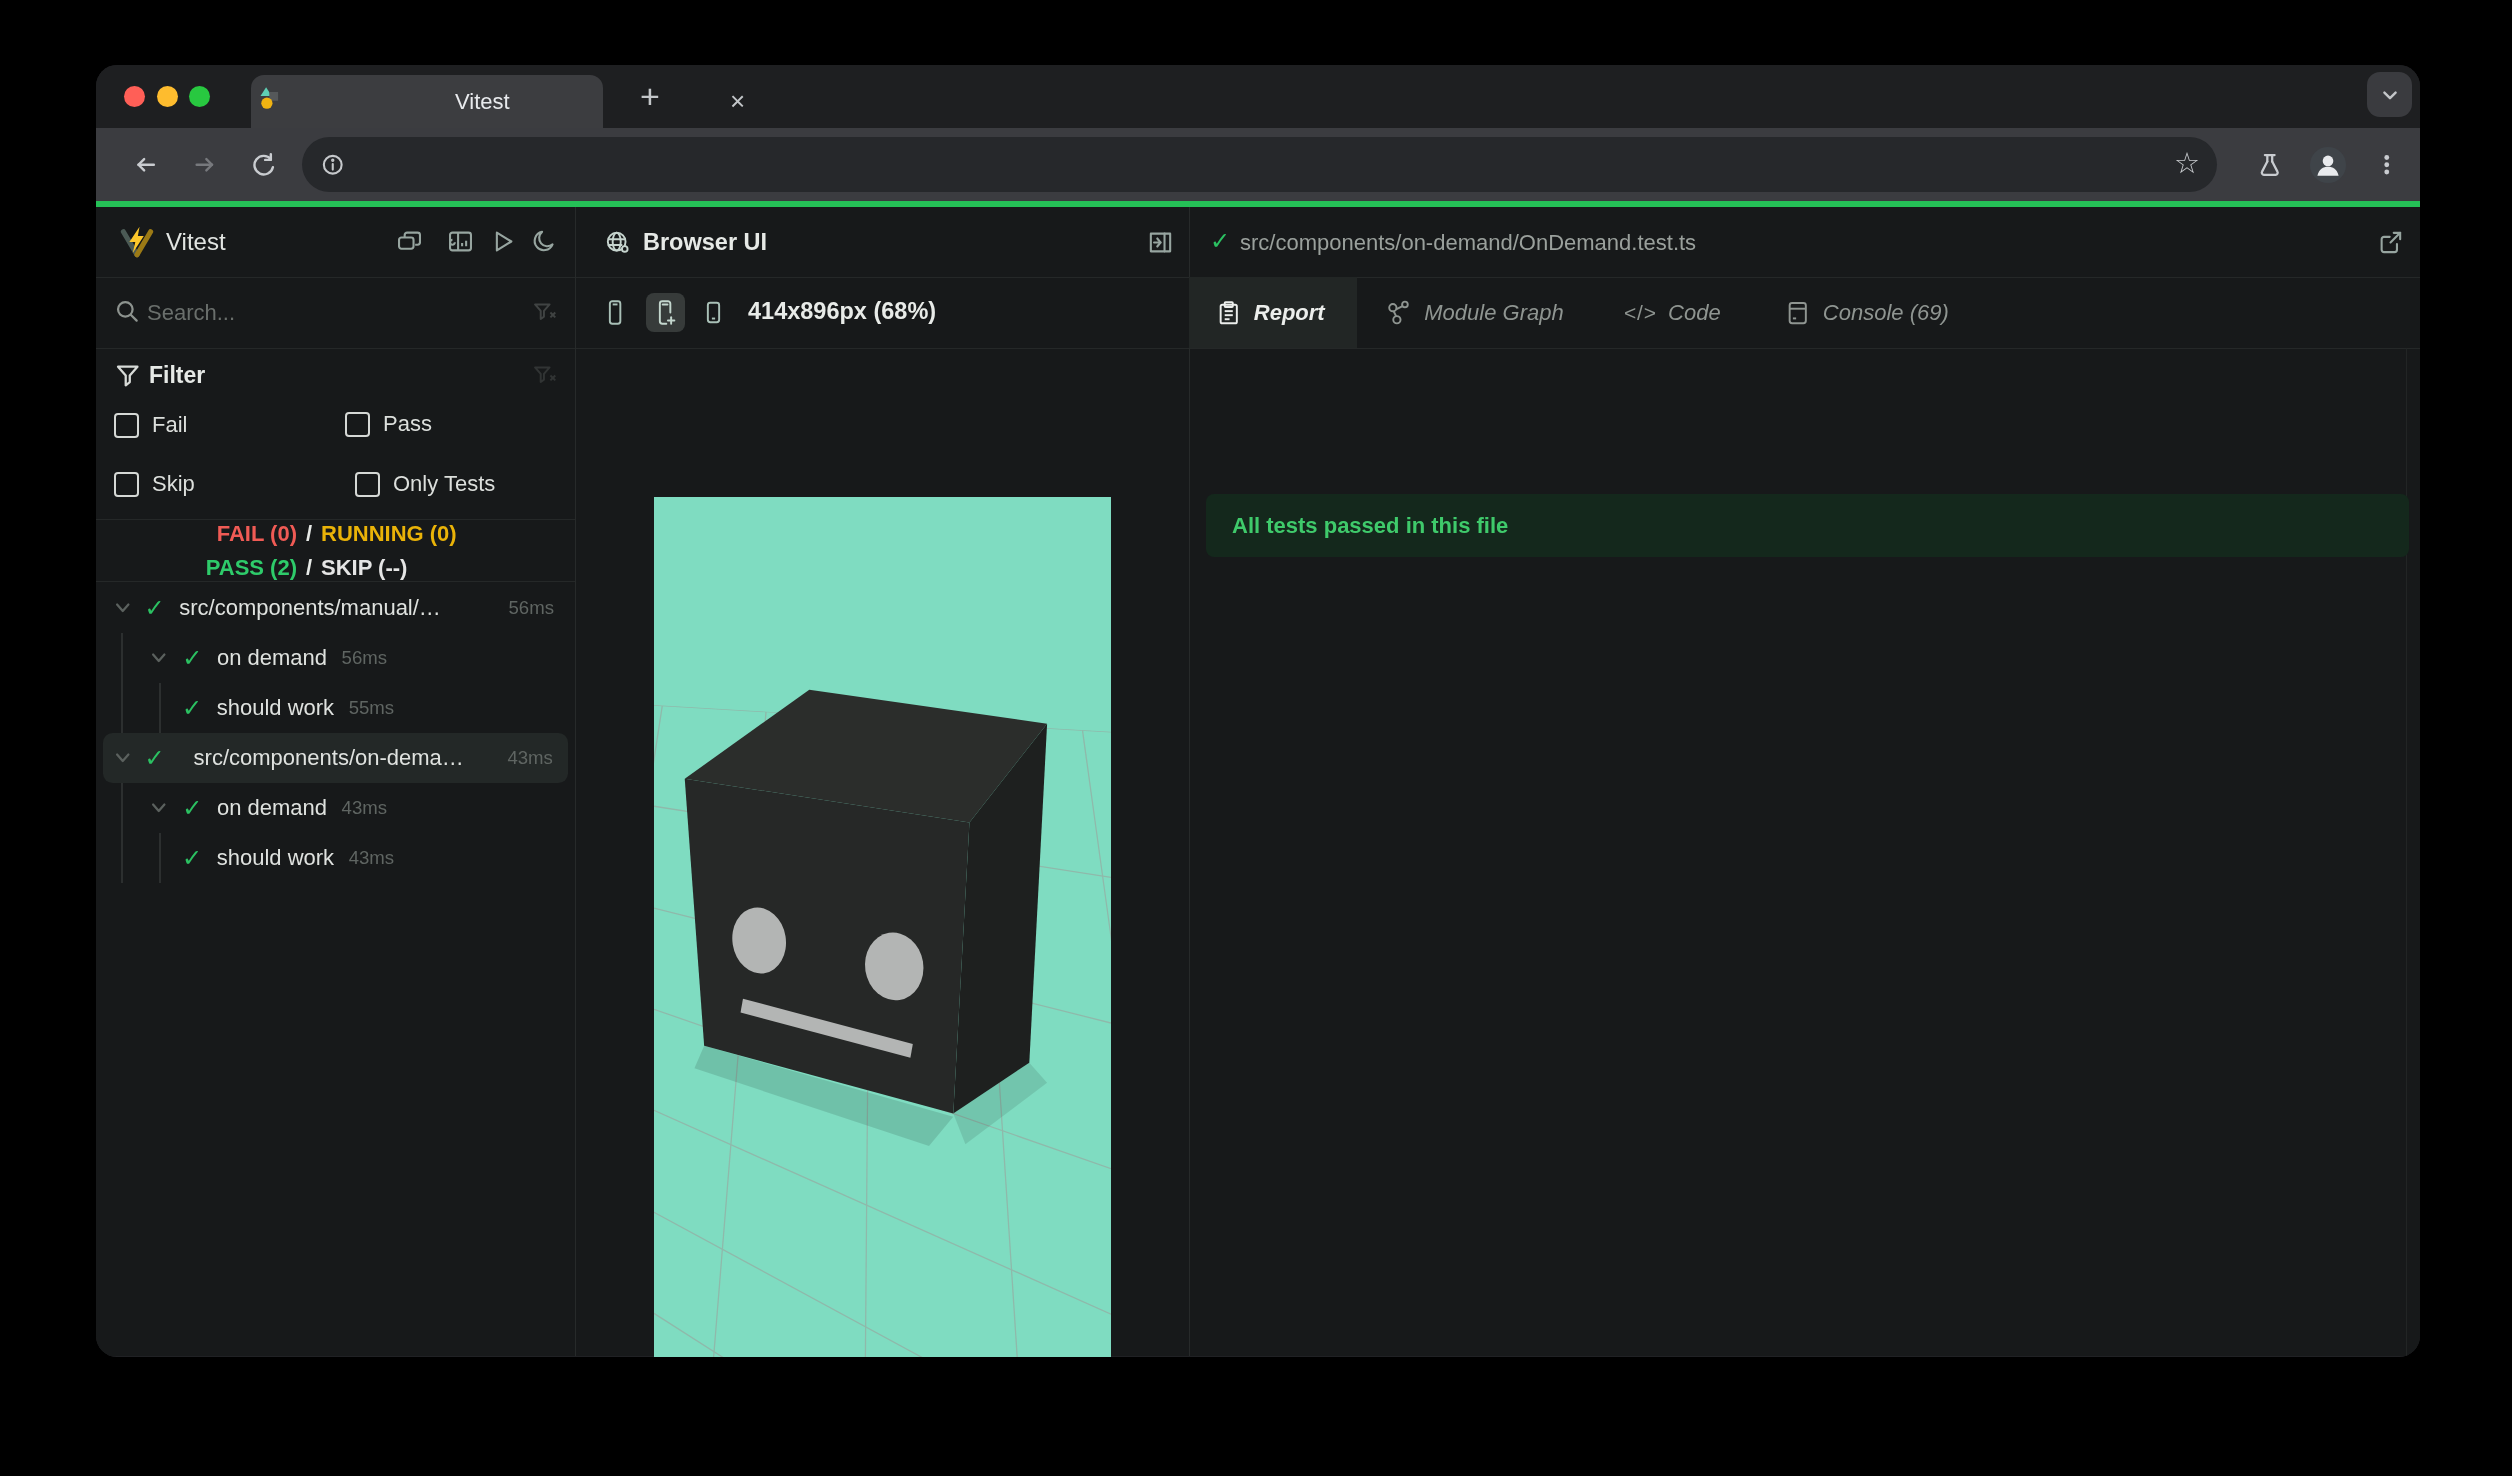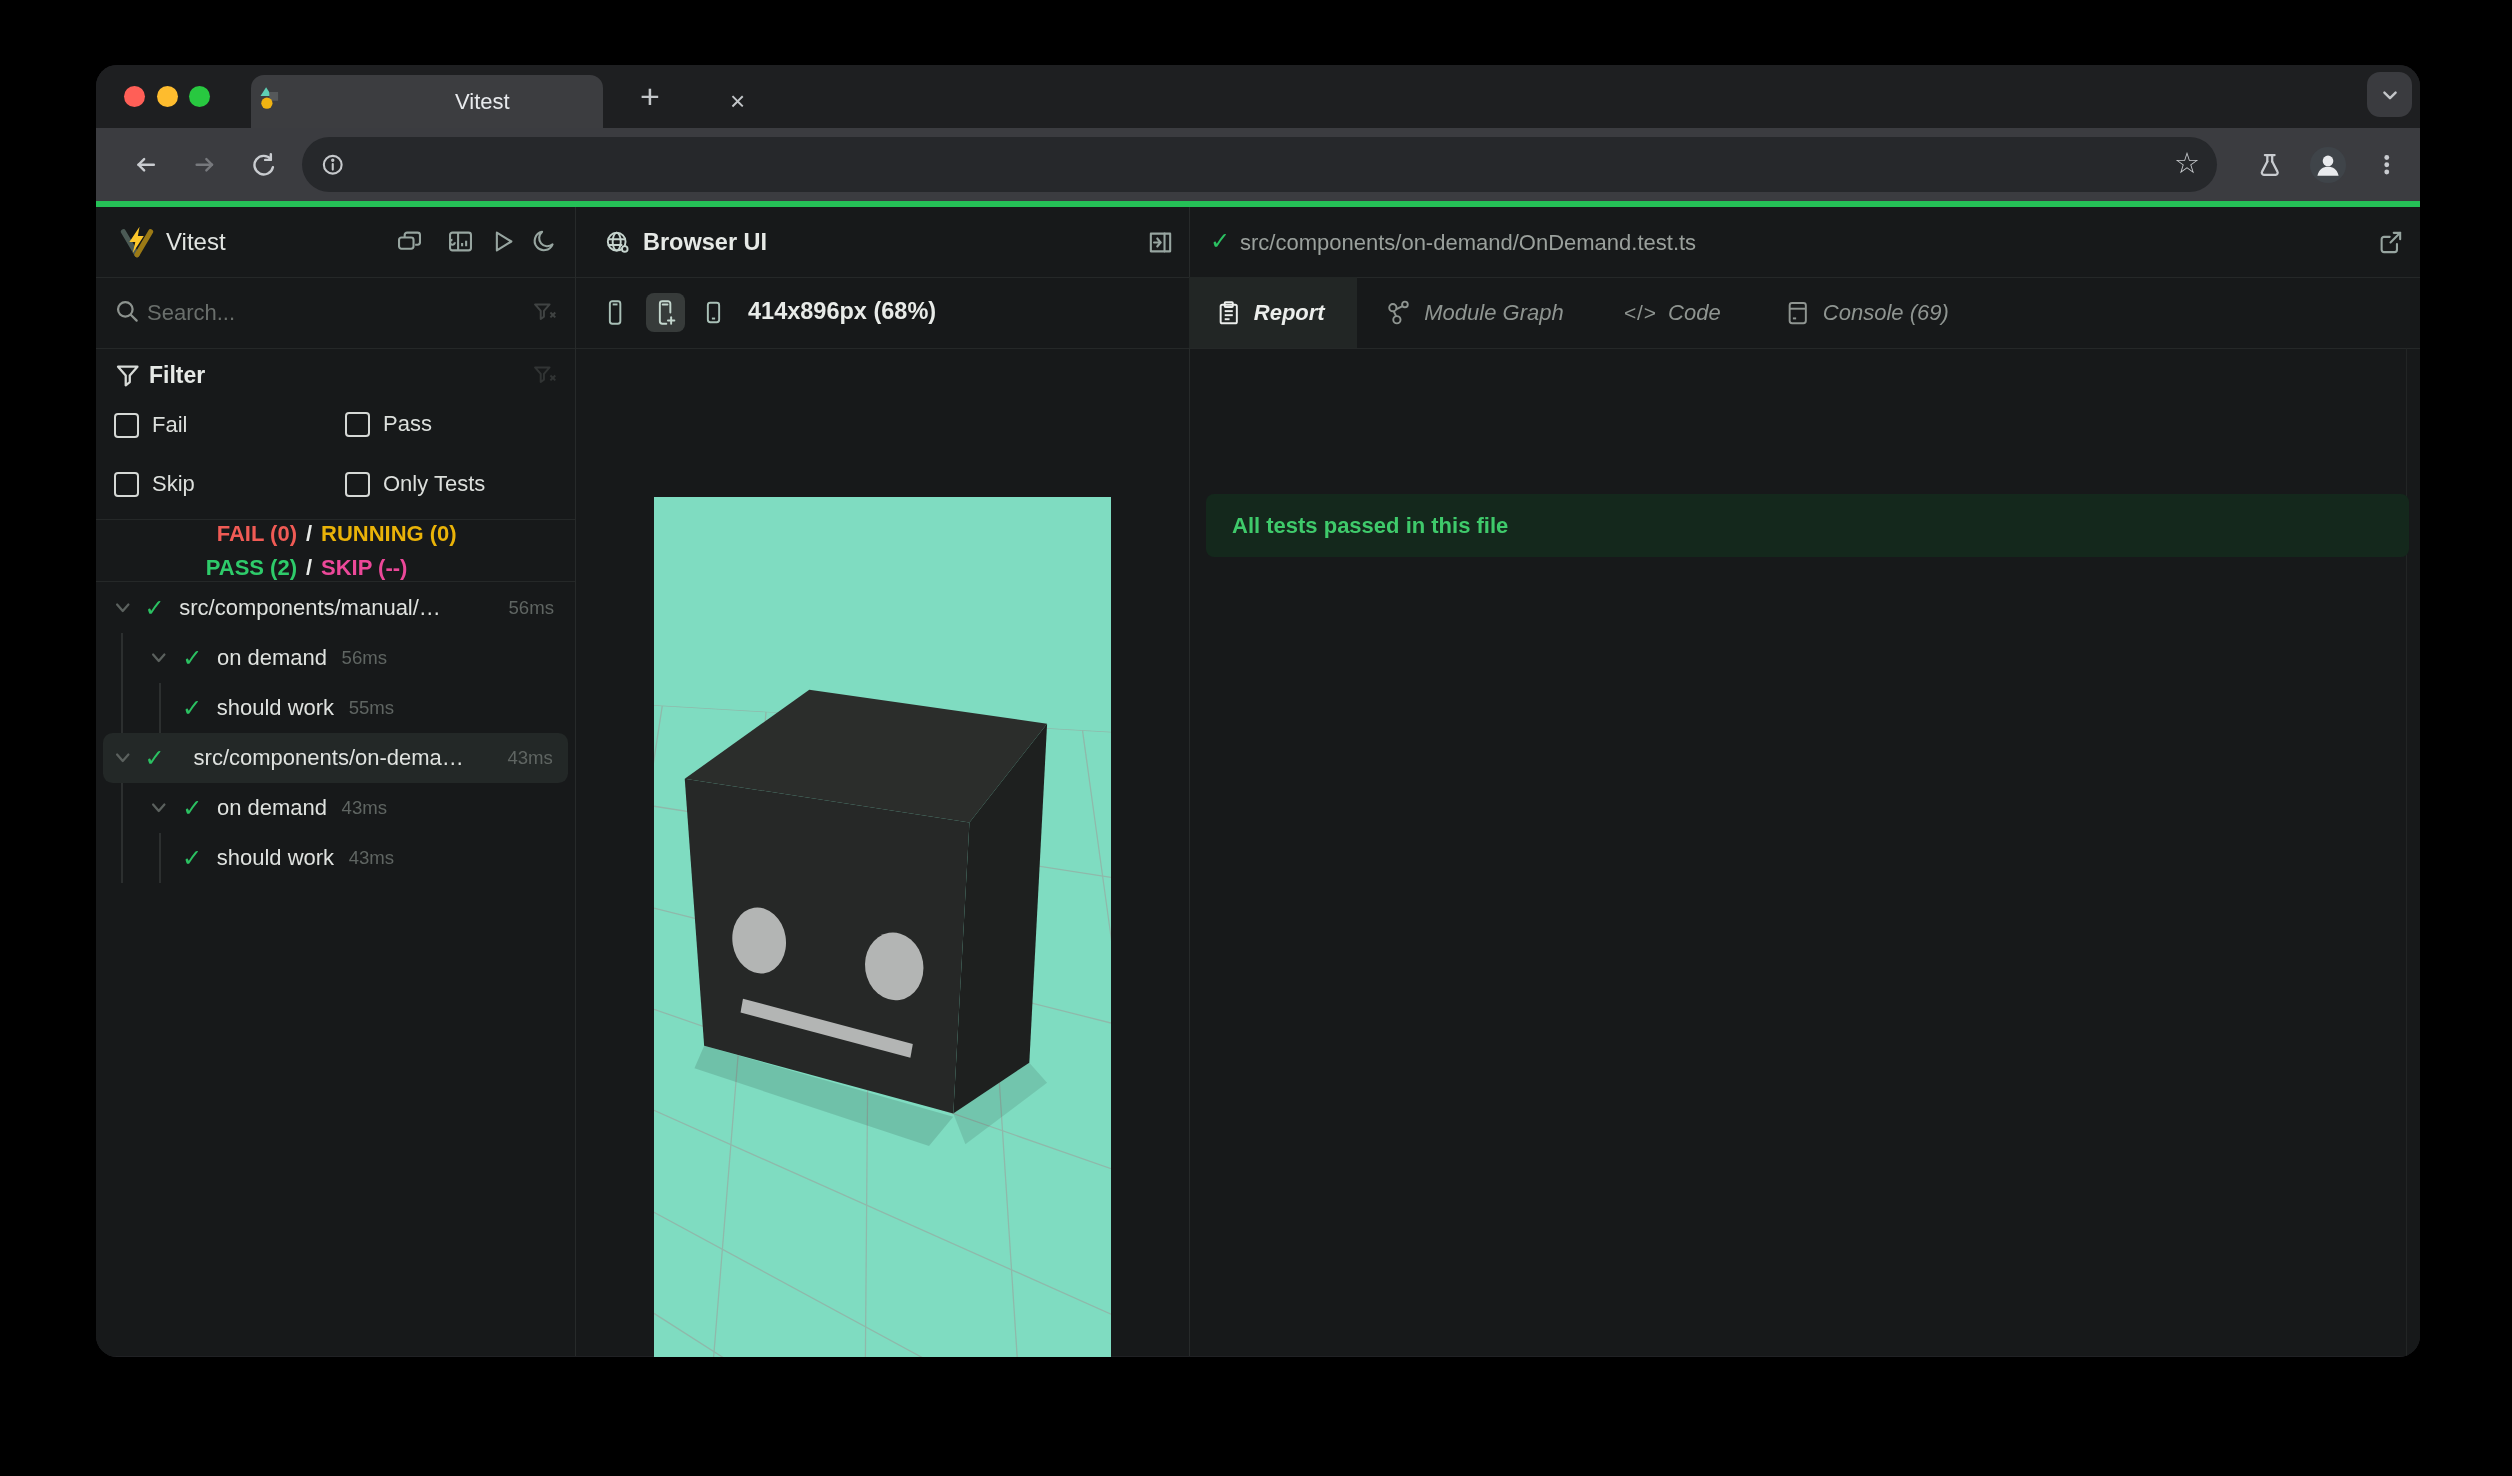--- a/index.html
+++ b/index.html
@@ -224,35 +224,35 @@
       <span class="cb-label">Fail</span>
     </div>
     <div class="abs row-c" style="left:249px;top:199px;height:36px">
       <span class="cb"></span>
       <span class="cb-label">Pass</span>
     </div>
     <div class="abs row-c" style="left:18px;top:259px;height:36px">
       <span class="cb"></span>
       <span class="cb-label">Skip</span>
     </div>
-    <div class="abs row-c" style="left:249px;top:259px;height:36px">
+    <div class="abs row-c" style="left:259px;top:259px;height:36px">
       <span class="cb"></span>
       <span class="cb-label">Only Tests</span>
     </div>
 
     <div class="abs hline" style="left:0;top:312px;width:479px"></div>
     <div class="sum-line" style="top:314px">
       <span class="l" style="color:#f05b55">FAIL (0)</span>
       <span class="m">/</span>
       <span style="color:#eab308">RUNNING (0)</span>
     </div>
     <div class="sum-line" style="top:348px">
       <span class="l" style="color:#2ecb6a">PASS (2)</span>
       <span class="m">/</span>
-      <span style="color:#ec4899">SKIP (--)</span>
+      <span style="color:#e5e5e5">SKIP (--)</span>
     </div>
     <div class="abs hline" style="left:0;top:374px;width:479px"></div>
 
     <div class="trow" style="top:376px">
       <svg width="27.5" height="27.5" viewBox="0 0 34 34" style="margin-left:13px">
         <polyline points="10,13 17,21 24,13" fill="none" stroke="#5b615e" stroke-width="2.8" stroke-linecap="round" stroke-linejoin="round"></polyline>
         </svg>
       <span class="tick" style="margin-left:8px">✓</span>
       <span style="margin-left:14.6px">src/components/manual/…</span>
       <span class="dur" style="position:absolute;right:21px">56ms</span>

